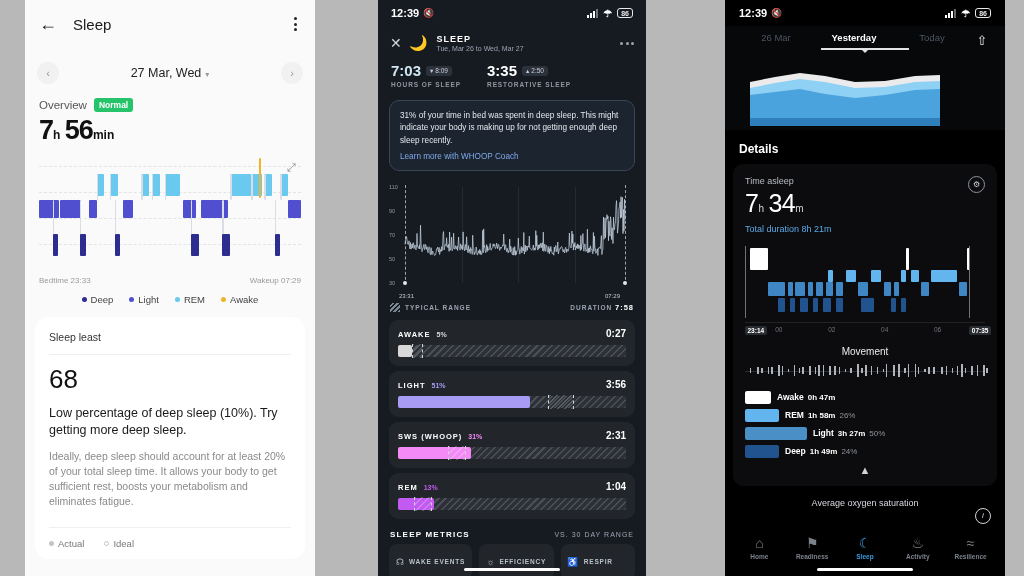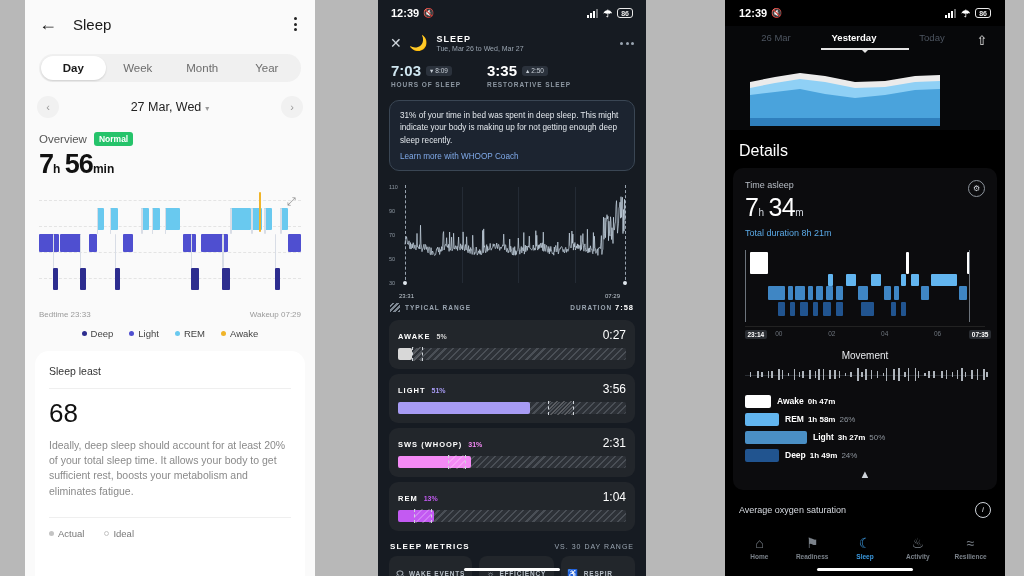--- a/index.html
+++ b/index.html
@@ -114,21 +114,21 @@
   .m-rangerow .sw { width: 10px; height: 9px; margin-right: 5px;
     background: repeating-linear-gradient(-45deg,#7d8792 0 1.5px,transparent 1.5px 3.5px); }
   .m-rangerow .t1 { font-size: 6.5px; letter-spacing: 1px; color: #9aa5b1; font-weight: bold; }
   .m-rangerow .t2 { margin-left: auto; font-size: 6.5px; letter-spacing: 1px; color: #9aa5b1; font-weight: bold; }
   .m-rangerow .t2 b { color: #fff; font-size: 7.5px; }
 
   .m-stage { margin: 5px 11px 0; background: #22262b; border-radius: 9px; padding: 8px 9px 9px; }
   .m-stage .top { display: flex; align-items: baseline; }
   .m-stage .nm { font-size: 7.5px; font-weight: bold; letter-spacing: 1px; }
   .m-stage .pc { font-size: 7px; margin-left: 6px; font-weight: bold; }
-  .m-stage .dur { margin-left: auto; font-size: 12px; font-weight: normal; }
+  .m-stage .dur { margin-left: auto; font-size: 10px; font-weight: bold; }
   .m-track { margin-top: 6px; height: 12px; position: relative; border-radius: 2px;
     background: repeating-linear-gradient(-45deg,#4a4f56 0 1.5px,transparent 1.5px 5px), #2d3137; }
   .m-fill { position: absolute; left: 0; top: 0; bottom: 0; border-radius: 2px; }
   .m-typ { position: absolute; top: -1px; bottom: -1px; border-left: 1px dashed #cfd4da; border-right: 1px dashed #cfd4da;
     background: repeating-linear-gradient(-45deg,rgba(255,255,255,.22) 0 1.5px,transparent 1.5px 5px); }
 
   .m-metrics { display: flex; align-items: center; padding: 11px 12px 5px; }
   .m-metrics .t1 { font-size: 8px; font-weight: bold; letter-spacing: 1.2px; }
   .m-metrics .t2 { margin-left: auto; font-size: 7px; letter-spacing: 1px; color: #9aa5b1; }
   .m-tiles { display: flex; gap: 7px; padding: 0 11px; }
@@ -146,21 +146,21 @@
   .r-status .right { margin-left: auto; display: flex; align-items: center; gap: 5px; }
   .r-hero { background: #07080a; padding-bottom: 4px; }
   .r-tabs { display: flex; align-items: center; padding: 6px 12px 0; position: relative; }
   .r-tab { flex: 1; text-align: center; font-size: 9.5px; color: #4d5560; padding-bottom: 5px; }
   .r-tab.active { color: #fff; font-weight: bold; }
   .r-share { width: 22px; text-align: center; font-size: 13px; color: #e4e4e4; }
   .r-underline { height: 1.5px; background: #e4e4e4; width: 88px; margin: 0 auto; position: relative; }
   .r-underline:after { content:""; position:absolute; left:50%; top:1px; transform:translateX(-50%); border-left:4px solid transparent; border-right:4px solid transparent; border-top:4px solid #e4e4e4; }
   .r-wave { height: 62px; position: relative; margin-top: 14px; }
 
-  .r-details { font-size: 16px; font-weight: normal; padding: 12px 14px 8px; }
+  .r-details { font-size: 12px; font-weight: bold; padding: 12px 14px 8px; }
   .r-card { background: #0c0c0e; border-radius: 10px; margin: 0 8px; padding: 12px 12px 10px; }
   .r-tal { font-size: 9px; color: #b9bfc7; }
   .r-big { margin-top: 3px; }
   .r-big .n { font-size: 25px; font-weight: normal; letter-spacing: -0.5px; }
   .r-big .u { font-size: 10px; color: #d6dae0; }
   .r-total { font-size: 9px; color: #5aa9e6; margin-top: 6px; }
   .r-chipicon { float: right; width: 17px; height: 17px; border: 1px solid #8d949c; border-radius: 50%; display: flex; align-items: center; justify-content: center; font-size: 8px; color: #cfd4da; }
 
   .r-hypno { position: relative; height: 72px; margin-top: 12px; }
   .r-axis { position: relative; height: 14px; margin-top: 4px; border-top: 1px solid #222; }
@@ -172,21 +172,21 @@
   .r-movline i { position: absolute; width: 1.5px; background: #aeb4bb; }
 
   .r-legend { margin-top: 12px; }
   .r-lrow { display: flex; align-items: center; margin-bottom: 5px; }
   .r-lbar { height: 13px; border-radius: 2px; }
   .r-lname { font-size: 8.5px; font-weight: bold; margin-left: 6px; }
   .r-ldur { font-size: 8px; font-weight: bold; margin-left: 4px; }
   .r-lpc { font-size: 8px; color: #8d949c; margin-left: 4px; }
   .r-chev { text-align: center; color: #cfd4da; font-size: 11px; margin-top: 6px; }
 
-  .r-oxy { font-size: 9px; color: #d6dae0; padding: 12px 14px 0; display: flex; align-items: center; }
+  .r-oxy { font-size: 9px; color: #d6dae0; padding: 12px 14px 0; display: flex; align-items: center; flex-direction: column; }
   .r-info { margin-left: auto; width: 16px; height: 16px; border: 1px solid #cfd4da; border-radius: 50%; display: flex; align-items: center; justify-content: center; font-size: 8px; font-style: italic; }
   .r-nav { display: flex; position: absolute; bottom: 16px; left: 0; right: 0; padding: 0 8px; }
   .r-nitem { flex: 1; text-align: center; color: #7b828a; }
   .r-nitem.active { color: #3b9ae1; }
   .r-nicon { font-size: 14px; line-height: 16px; }
   .r-nlab { font-size: 6.5px; font-weight: bold; margin-top: 2px; }
   .r-homebar { position: absolute; bottom: 5px; left: 50%; transform: translateX(-50%); width: 96px; height: 3.5px; border-radius: 2px; background: #fff; }
 </style>
 </head>
 <body>
@@ -198,26 +198,20 @@
     <div class="l-appbar">
       <span class="l-back">←</span>
       <span class="l-title">Sleep</span>
       <span class="l-kebab">
           <i></i>
           <i></i>
           <i></i>
         </span>
     </div>
 
-    <div class="l-segment">
-      <div class="l-seg active">Day</div>
-      <div class="l-seg">Week</div>
-      <div class="l-seg">Month</div>
-      <div class="l-seg">Year</div>
-    </div>
 
     <div class="l-datebar">
       <span class="l-arrow">‹</span>
       <span class="l-date"><span>27 Mar, Wed</span><span class="caret">▾</span></span>
       <span class="l-arrow">›</span>
     </div>
 
     <div class="l-overview">
       <span class="l-ovlabel">Overview</span>
       <span class="l-badge">Normal</span>
@@ -301,20 +295,21 @@
         <span class="it">
           <i class="dot" style="background: rgb(240, 180, 41);"></i>
           <span>Awake</span>
         </span>
       </div>
 
     <div class="l-scorecard">
       <div class="l-sclabel">Sleep least</div>
       <div class="l-scdiv"></div>
       <div class="l-scnum">68</div>
+      <div class="l-scmain">Low percentage of deep sleep (10%). Try getting more deep sleep.</div>
       <div class="l-scsub">Ideally, deep sleep should account for at least 20% of your total sleep time. It allows your body to get sufficient rest, boosts your metabolism and eliminates fatigue.</div>
       <div class="l-scdiv2"></div>
       <div class="l-sclegend">
         <span class="it">
             <i class="dot"></i>
             <span>Actual</span>
           </span>
         <span class="it">
             <i class="dot hollow"></i>
             <span>Ideal</span>

